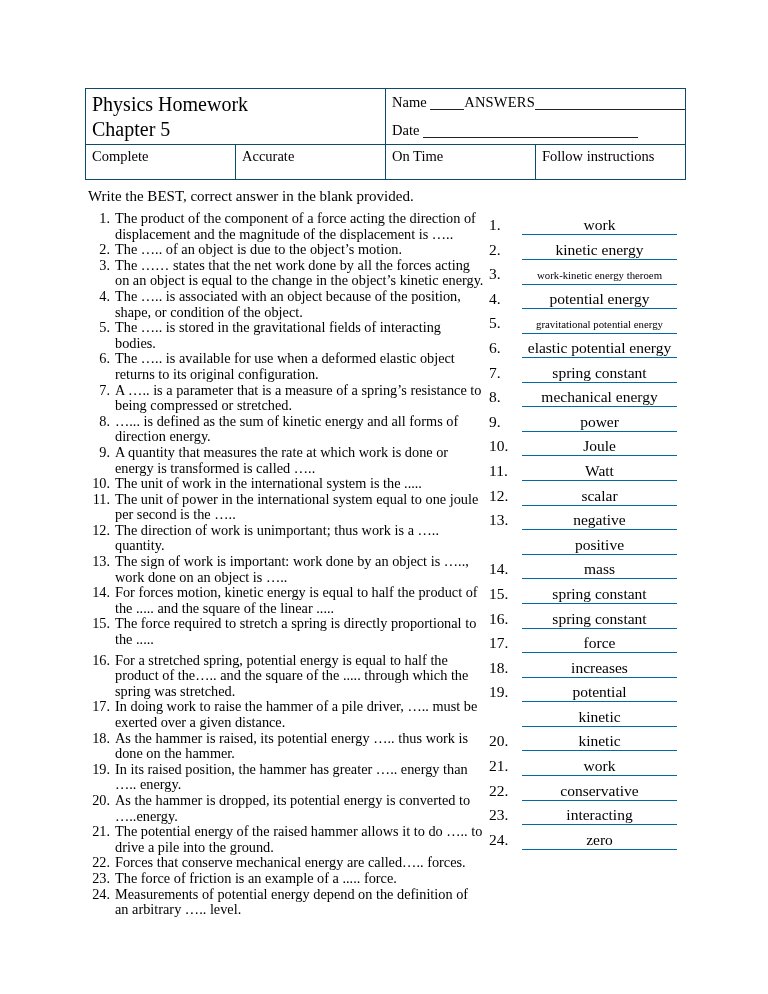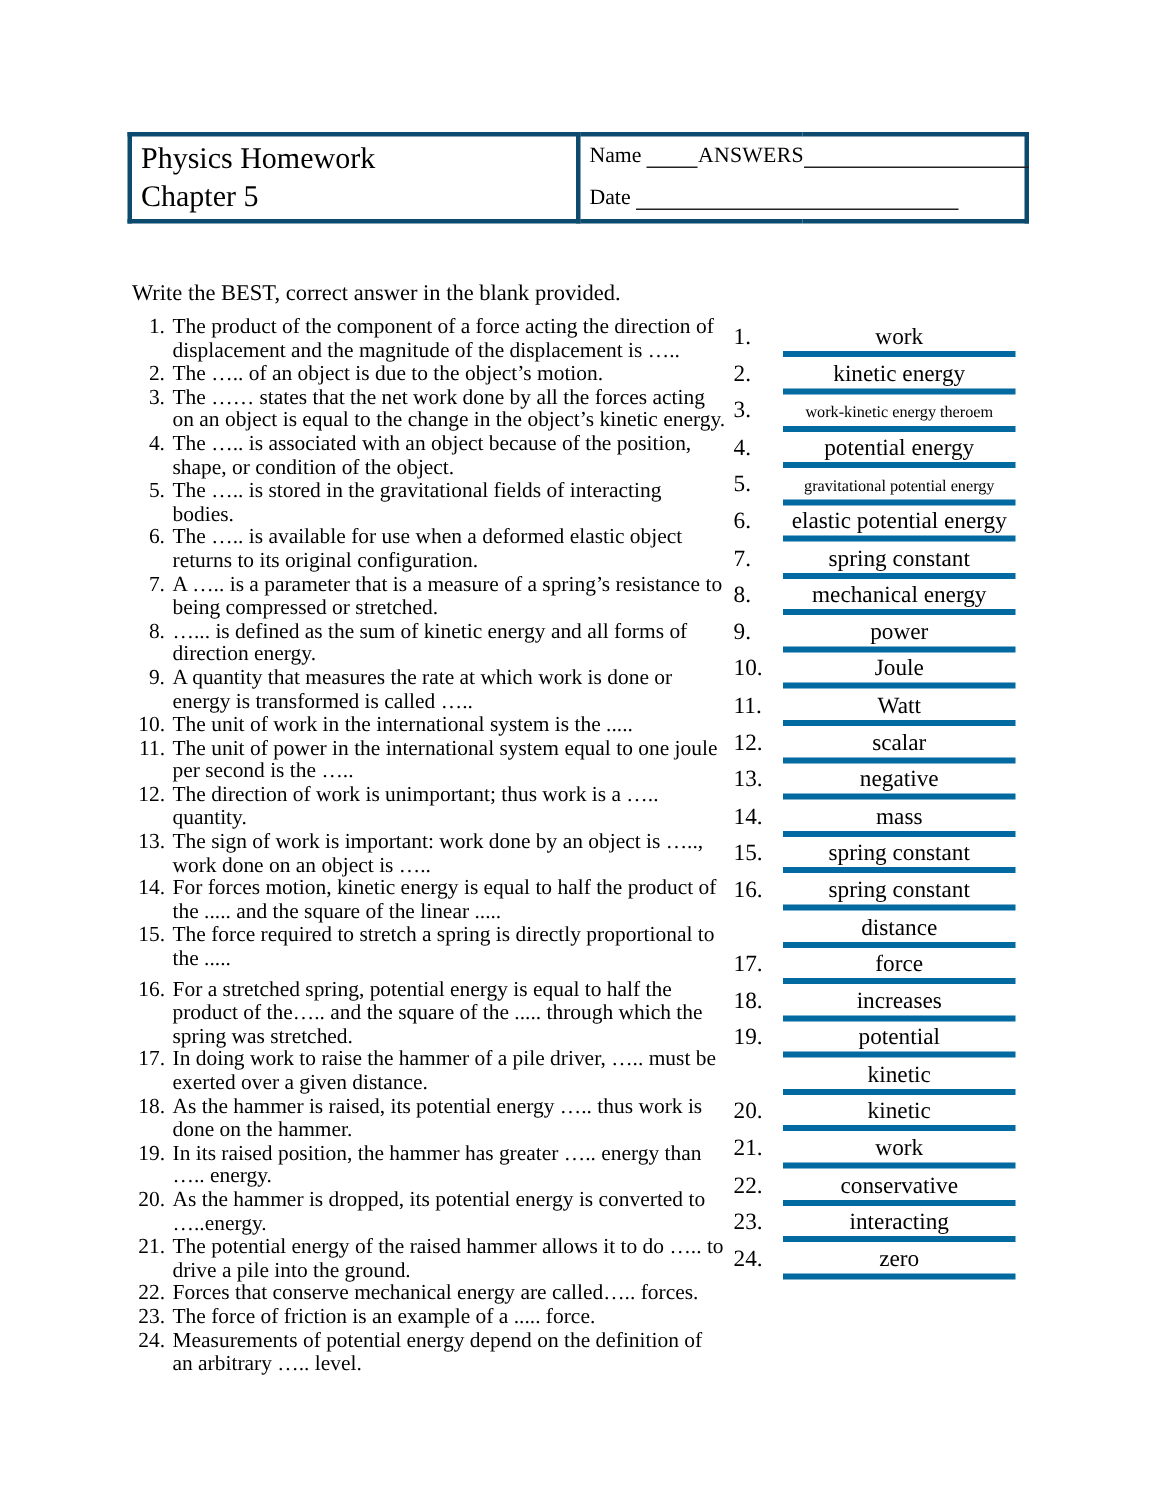--- a/index.html
+++ b/index.html
@@ -27,21 +27,21 @@
   
   .header-table {
     position: absolute;
     left: 85px;
     top: 88px;
     width: 601px;
     border-collapse: collapse;
     table-layout: fixed;
   }
   .header-table td {
-    border: 3px solid #0c4a6e;
+    border: 1px solid #0c4a6e;
     vertical-align: top;
     padding: 0;
   }
 
   .title-cell {
     padding: 3px 0 2px 6px !important;
     height: 50px;
   }
   .doc-title-line {
     font-size: 20px;
@@ -129,21 +129,21 @@
     text-align: left;
   }
   .a-line {
     position: relative;
     height: 24.6px;
     padding-left: 33px;
   }
   .a-fill {
     display: inline-block;
     white-space: nowrap;
-    border-bottom: 4px solid #0369a1;
+    border-bottom: 1px solid #0369a1;
     padding-bottom: 1px;
     min-width: 155px;
     text-align: center;
     line-height: 17px;
   }
   .a-fill.small {
     font-size: 10.8px;
     line-height: 16px;
   }
 </style>
@@ -163,20 +163,26 @@
         <div class="namedate-row">
           <span class="nd-label">Name</span>
           <span class="rule rule-short"></span><span class="answers-word">ANSWERS</span><span class="rule rule-long"></span>
         </div>
         <div class="namedate-row date-row">
           <span class="nd-label">Date</span>
           <span></span><span class="rule rule-date"></span>
         </div>
       </td>
     </tr>
+    <tr>
+      <td class="crit-cell">Complete</td>
+      <td class="crit-cell">Accurate</td>
+      <td class="crit-cell">On Time</td>
+      <td class="crit-cell">Follow instructions</td>
+    </tr>
   </tbody>
     </table>
 
   <div class="instruction">Write the BEST, correct answer in the blank provided.</div>
 
   <div class="questions" id="questions-col">
       <div class="q-item">
         <span class="q-num">1.</span>
         <span class="q-text">The product of the component of a force acting the direction of displacement and the magnitude of the displacement is …..</span>
       </div>
@@ -281,24 +287,24 @@
       <div class="a-line"><span class="a-num">4.</span><span class="a-fill">potential energy</span></div>
       <div class="a-line"><span class="a-num">5.</span><span class="a-fill small">gravitational potential energy</span></div>
       <div class="a-line"><span class="a-num">6.</span><span class="a-fill">elastic potential energy</span></div>
       <div class="a-line"><span class="a-num">7.</span><span class="a-fill">spring constant</span></div>
       <div class="a-line"><span class="a-num">8.</span><span class="a-fill">mechanical energy</span></div>
       <div class="a-line"><span class="a-num">9.</span><span class="a-fill">power</span></div>
       <div class="a-line"><span class="a-num">10.</span><span class="a-fill">Joule</span></div>
       <div class="a-line"><span class="a-num">11.</span><span class="a-fill">Watt</span></div>
       <div class="a-line"><span class="a-num">12.</span><span class="a-fill">scalar</span></div>
       <div class="a-line"><span class="a-num">13.</span><span class="a-fill">negative</span></div>
+      <div class="a-line"><span class="a-fill">positive</span></div>
       <div class="a-line"><span class="a-num">14.</span><span class="a-fill">mass</span></div>
       <div class="a-line"><span class="a-num">15.</span><span class="a-fill">spring constant</span></div>
       <div class="a-line"><span class="a-num">16.</span><span class="a-fill">spring constant</span></div>
-      <div class="a-line"><span class="a-fill">distance</span></div>
       <div class="a-line"><span class="a-num">17.</span><span class="a-fill">force</span></div>
       <div class="a-line"><span class="a-num">18.</span><span class="a-fill">increases</span></div>
       <div class="a-line"><span class="a-num">19.</span><span class="a-fill">potential</span></div>
       <div class="a-line"><span class="a-fill">kinetic</span></div>
       <div class="a-line"><span class="a-num">20.</span><span class="a-fill">kinetic</span></div>
       <div class="a-line"><span class="a-num">21.</span><span class="a-fill">work</span></div>
       <div class="a-line"><span class="a-num">22.</span><span class="a-fill">conservative</span></div>
       <div class="a-line"><span class="a-num">23.</span><span class="a-fill">interacting</span></div>
       <div class="a-line"><span class="a-num">24.</span><span class="a-fill">zero</span></div>
     </div>

